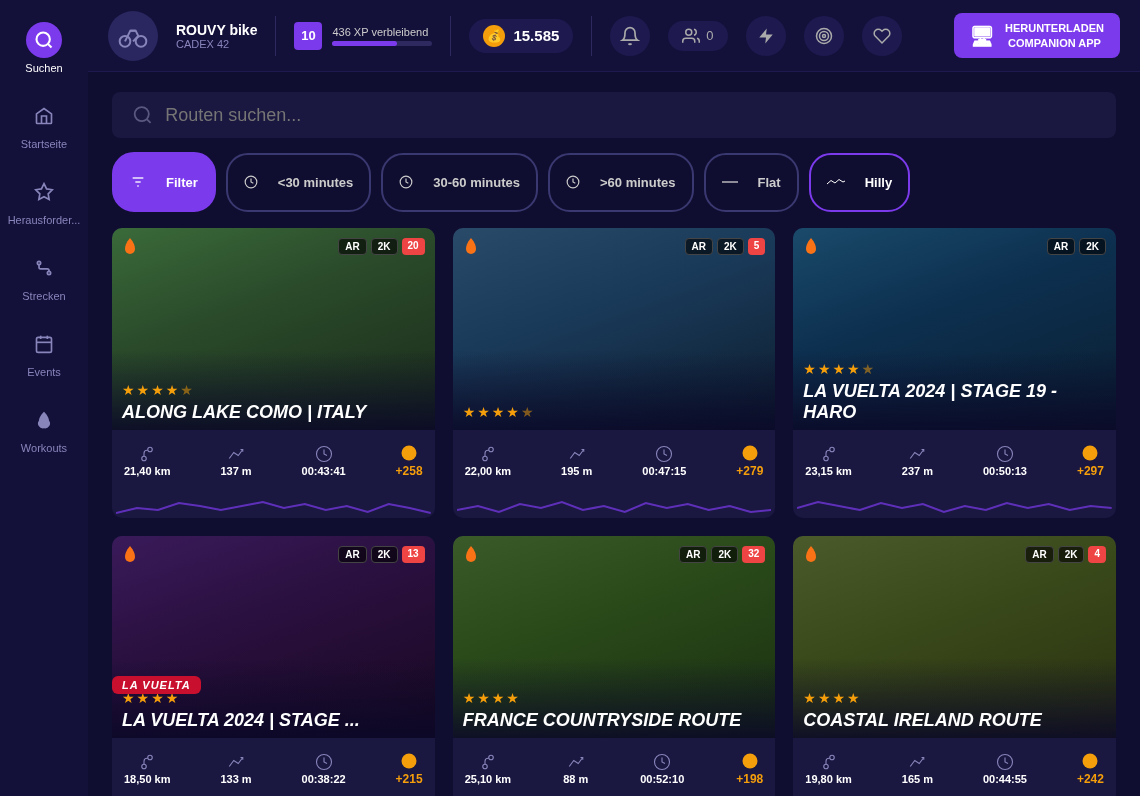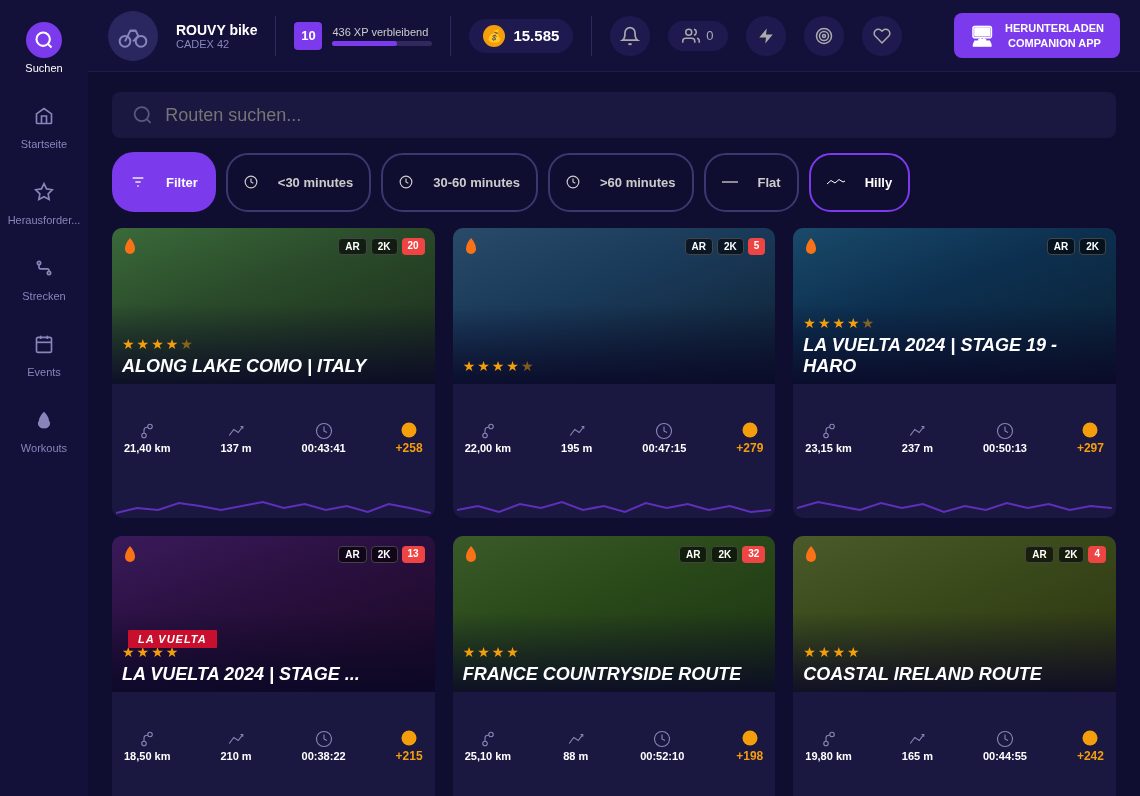--- a/index.html
+++ b/index.html
@@ -282,21 +282,21 @@
       overflow: hidden;
       background: #1a1740;
       position: relative;
       cursor: pointer;
       height: 290px;
       display: flex;
       flex-direction: column;
     }
     .card-image {
       width: 100%;
-      height: 156px;
+      height: 202px;
       position: relative;
       flex-shrink: 0;
       overflow: hidden;
     }
     .card-image-bg {
       width: 100%;
       height: 100%;
       background-size: cover;
       background-position: center;
     }
@@ -765,21 +765,21 @@
       <div class="card-fire">
     <svg width="16" height="20" viewBox="0 0 16 20" fill="#f97316">
       <path d="M8 0s-5 5-5 11a5 5 0 0010 0C13 5 8 0 8 0z"></path>
     </svg>
   </div>
       <div class="card-badges">
               <span class="badge badge-dark">AR</span>
               <span class="badge badge-dark">2K</span>
               <span class="badge badge-purple">13</span>
             </div>
-      <div style="position:absolute;bottom:44px;left:16px;z-index:3;background:#c8102e;padding:3px 10px;border-radius:1px;font-weight:900;font-size:11px;font-style:italic;color:#fff;letter-spacing:1px;">LA VUELTA</div>
+      <div style="position:absolute;bottom:44px;left:0;z-index:3;background:#c8102e;padding:3px 10px;border-radius:6px;font-weight:900;font-size:11px;font-style:italic;color:#fff;letter-spacing:1px;">LA VUELTA</div>
       <div class="card-title-area">
         <div class="card-stars">
                 <span class="star">★</span>
                 <span class="star">★</span>
                 <span class="star">★</span>
                 <span class="star">★</span>
               </div>
         <div class="card-title">LA VUELTA 2024 | STAGE ...</div>
       </div>
     </div>
@@ -790,21 +790,21 @@
                 <circle cx="16" cy="6" r="3"></circle>
           <path d="M8 15v-4a4 4 0 014-4h1"></path>
         </svg>
         <span class="stat-value">18,50 km</span>
       </div>
       <div class="stat-item">
         <svg width="18" height="18" viewBox="0 0 24 24" fill="none" stroke="#8885bb" stroke-width="1.5">
           <polyline points="3,18 9,10 15,14 21,6"></polyline>
                 <polyline points="18,6 21,6 21,9"></polyline>
         </svg>
-        <span class="stat-value">210 m</span>
+        <span class="stat-value">133 m</span>
       </div>
       <div class="stat-item">
         <svg width="18" height="18" viewBox="0 0 24 24" fill="none" stroke="#8885bb" stroke-width="1.5">
           <circle cx="12" cy="12" r="10"></circle>
                 <polyline points="12,6 12,12 16,14"></polyline>
         </svg>
         <span class="stat-value">00:38:22</span>
       </div>
       <div class="stat-item">
         <svg width="18" height="18" viewBox="0 0 24 24" fill="#f59e0b">

